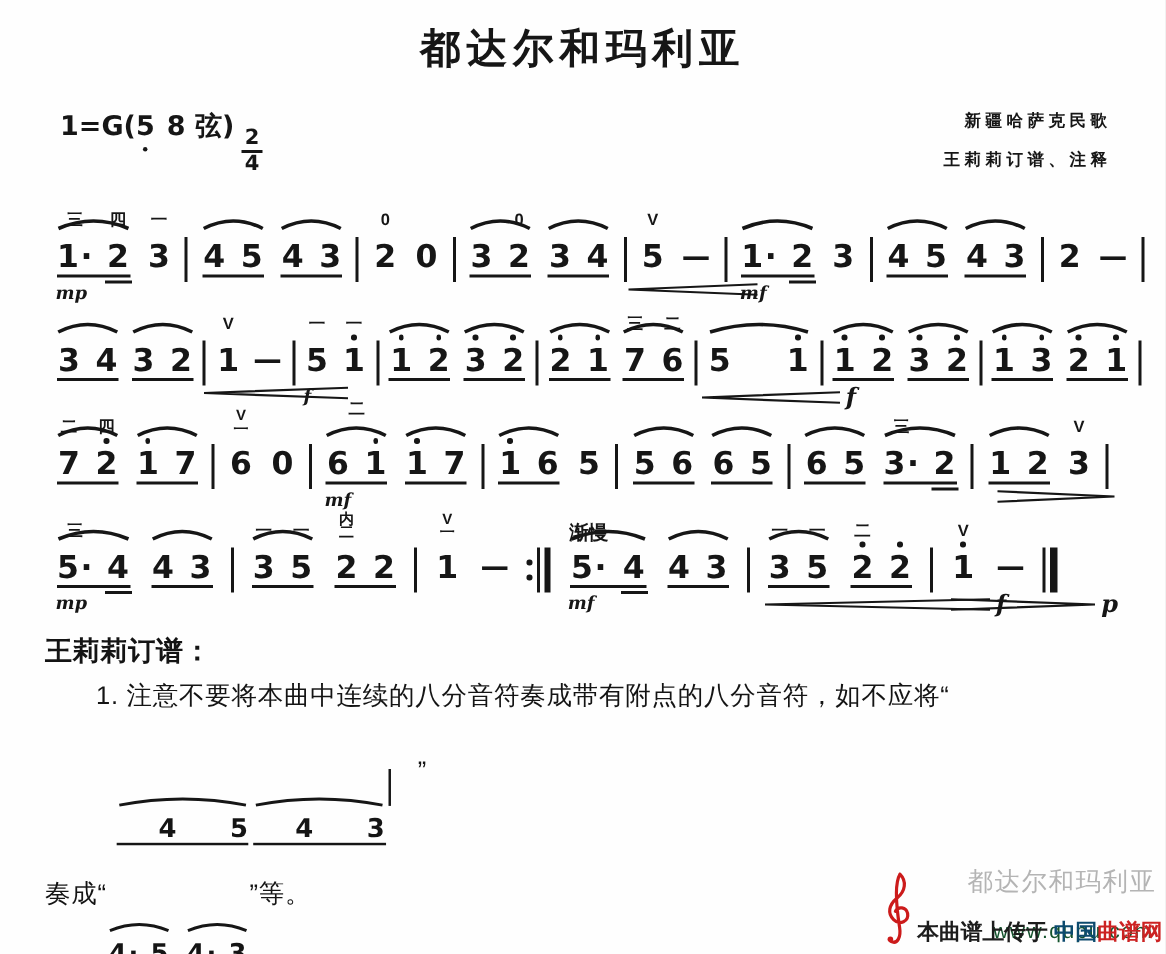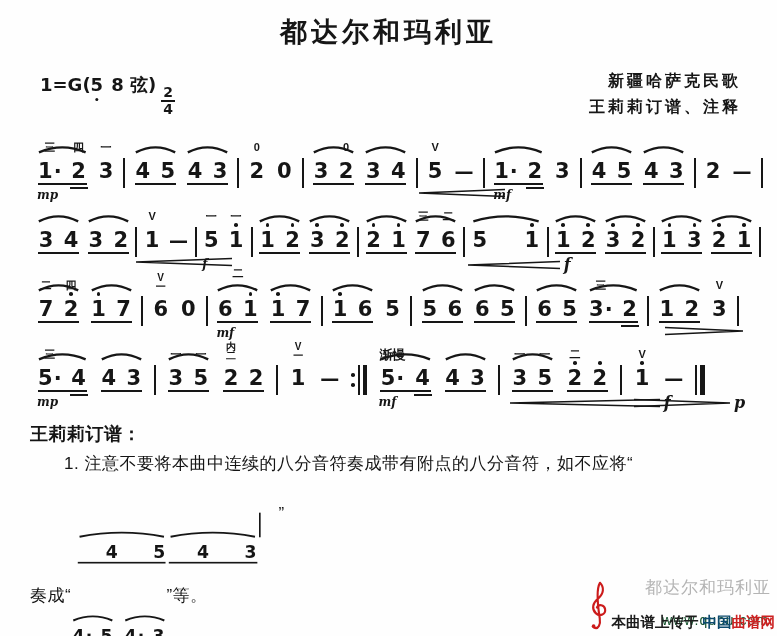--- a/index.html
+++ b/index.html
@@ -8,21 +8,21 @@
   
   .title{text-align:center;padding-top:16px;font-weight:700;font-size:27px;line-height:32px;letter-spacing:4px;}
   .hdr{position:relative;margin:24px 36px 0 40px;height:60px;}
   .keysig{position:absolute;left:0;top:2px;font-family:"DejaVu Sans",sans-serif;font-weight:700;font-size:18px;line-height:22px;}
   .lown{position:relative;display:inline-block;}
   .lown::after{content:"";position:absolute;left:50%;bottom:-5px;width:3.4px;height:3.4px;border-radius:50%;background:#161616;transform:translateX(-50%);}
   .ks-sp{display:inline-block;width:8px;}
   .frac{display:inline-flex;flex-direction:column;align-items:center;vertical-align:-6px;margin-left:5px;font-size:14px;line-height:15px;font-weight:700;}
   .frac .fn{border-bottom:2px solid #161616;padding:0 2px;}
   .tempo{position:absolute;left:4px;top:34px;font-weight:700;font-size:16px;letter-spacing:3px;}
-  .credits{position:absolute;right:0;top:-4px;text-align:right;font-weight:700;font-size:16px;line-height:26px;letter-spacing:3px;}
+  .credits{position:absolute;right:0;top:-4px;text-align:right;font-weight:700;font-size:11px;line-height:26px;letter-spacing:3px;}
   
   .sheet{margin-top:0px;}
   .mline{display:flex;justify-content:space-between;align-items:flex-start;margin:0 14px 1px 36px;}
   #ml1{margin-right:16px;}
   #ml2{margin-right:38px;}
   #ml3{margin-right:72px;}
   .grp{position:relative;display:inline-flex;padding:6px 2px 18px 2px;}
   .nr{display:inline-flex;gap:9px;}
   .n{position:relative;display:flex;flex-direction:column;align-items:center;min-width:16px;}
   .ab{height:15px;display:flex;flex-direction:column;justify-content:flex-end;align-items:center;

